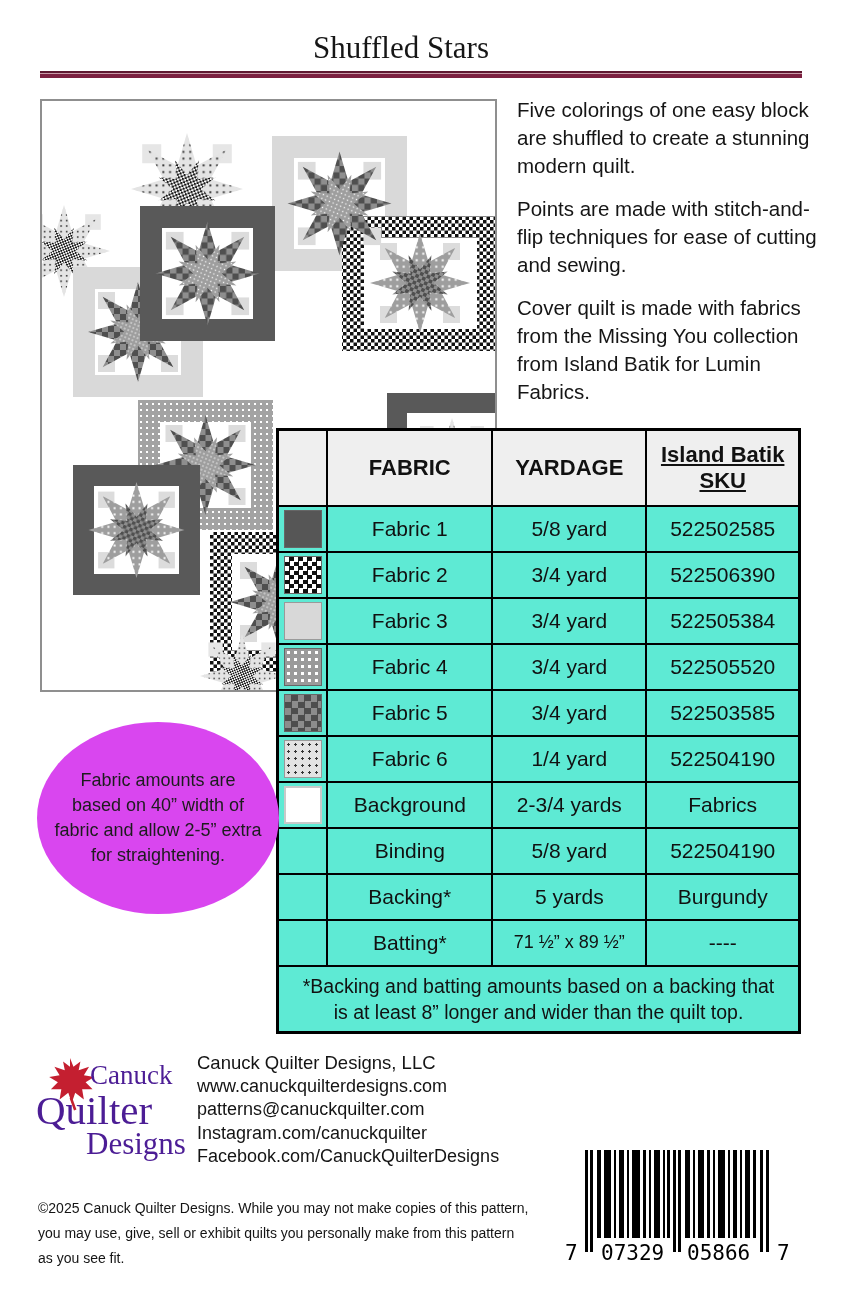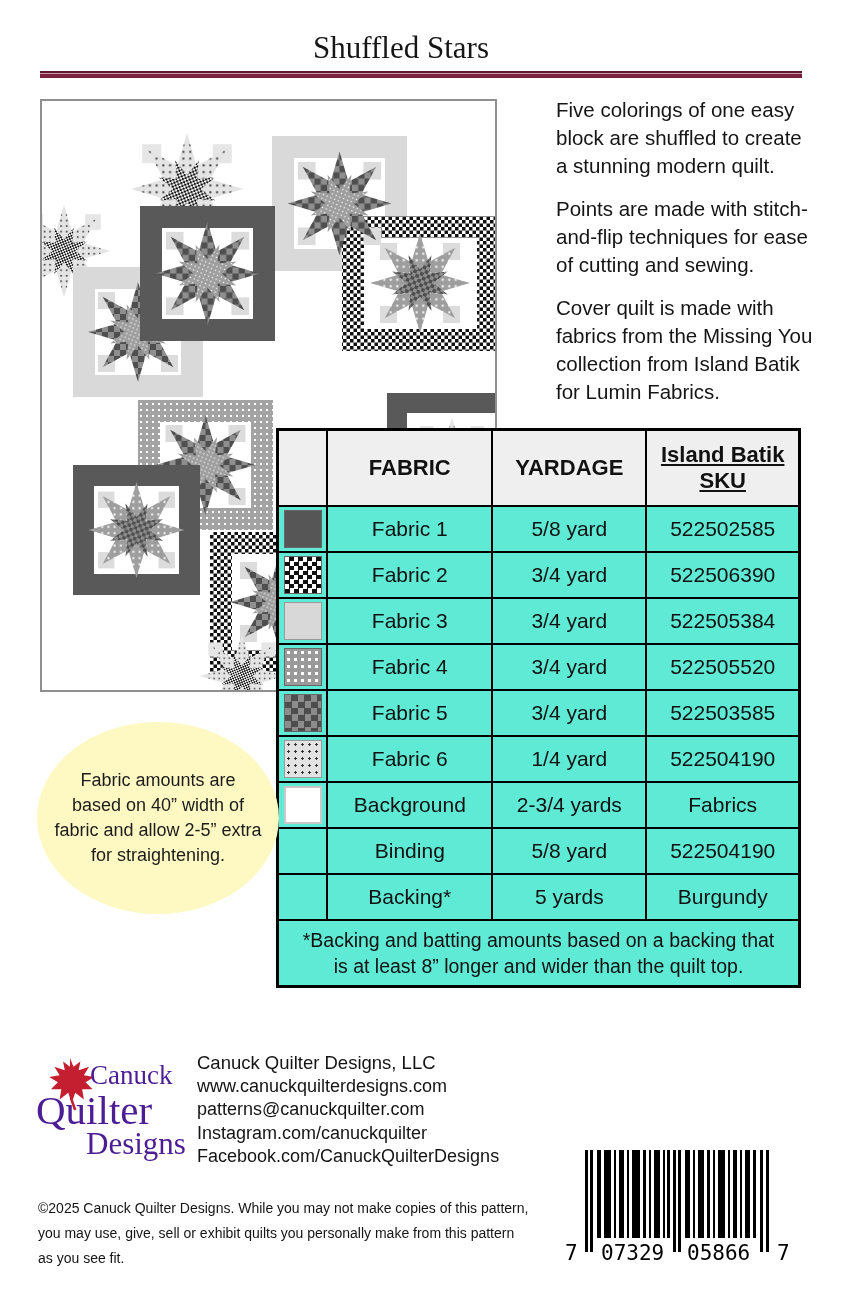--- a/index.html
+++ b/index.html
@@ -14,21 +14,21 @@
            background:linear-gradient(to bottom,#ffffff 0 1px,#5e1830 1px 3px,#c99aa8 3px 4.5px,#7c2040 4.5px 8px,#ffffff 8px); }
 
   
   .quilt-box { position:absolute; left:40px; top:99px; width:457px; height:593px;
            background:#fff; border:2px solid #8f8f8f; overflow:hidden; }
   .quilt-box svg { display:block; }
 
   
   .intro { position:absolute; left:517px; top:96px; width:300px; font-size:20.5px;
            line-height:28px; color:#151515; }
-  .intro p { margin-bottom:15px;margin-left:39px; }
+  .intro p { margin-bottom:15px; }
 
   
   .fabric-table { position:absolute; left:276px; top:428px; width:525px;
            border-collapse:collapse; background:#5eead4; font-size:21px; color:#111;
            border:3px solid #000; }
   .fabric-table th, .fabric-table td { border:2px solid #000; text-align:center; vertical-align:middle; }
   .fabric-table thead th { background:#efefef; font-weight:bold; font-size:22px; height:76px; line-height:26px; }
   .fabric-table td { height:46px; }
   .col-swatch { width:50px; }
   .col-fabric { width:166px; }
@@ -48,21 +48,21 @@
         background-size:13px 13px; }
   .swatch[data-swatch="dots-on-light"]{ background-color:#e3e3e3; border-color:#9a9a9a;
         background-image:radial-gradient(#333333 1.2px, rgba(0,0,0,0) 1.3px);
         background-size:7px 7px; }
   .swatch[data-swatch="solid-white"] { background:#ffffff; border:2px solid #c9c9c9; }
   .batting-size { font-size:18px; }
   .table-footnote { font-size:19.5px; line-height:26px; padding:6px 14px; height:64px; }
 
   
   .note-bubble { position:absolute; left:37px; top:722px; width:242px; height:192px;
-           background:#fef9c3; border-radius:50%; display:flex; align-items:center; justify-content:center; }
+           background:#d946ef; border-radius:50%; display:flex; align-items:center; justify-content:center; }
   .note-bubble div { width:208px; text-align:center; font-size:18px; line-height:25px; color:#1c1c1c; }
 
   
   .logo { position:absolute; left:36px; top:1050px; width:160px; height:125px;
            font-family:"Liberation Serif", serif; color:#4c1d95; }
   .logo .leaf { position:absolute; left:8px; top:4px; }
   .logo .l1 { position:absolute; left:54px; top:10px; font-size:27px; }
   .logo .l2 { position:absolute; left:0px;  top:36px; font-size:41px;font-family:Liberation Serif, serif; }
   .logo .l3 { position:absolute; left:50px; top:76px; font-size:31px; }
 
@@ -253,20 +253,26 @@
         <td>5/8 yard</td>
         <td>522504190</td>
       </tr>
       <tr>
         <td></td>
         <td>Backing*</td>
         <td>5 yards</td>
         <td>Burgundy</td>
       </tr>
       <tr>
+        <td></td>
+        <td>Batting*</td>
+        <td class="batting-size">71 ½” x 89 ½”</td>
+        <td>----</td>
+      </tr>
+      <tr>
         <td class="table-footnote" colspan="4">*Backing and batting amounts based on a backing that is at least 8” longer and wider than the quilt top.</td>
       </tr>
     </tbody>
   </table>
 
   <div class="note-bubble">
     <div>Fabric amounts are based on 40” width of fabric and allow 2-5” extra for straightening.</div>
   </div>
 
   <div class="logo">

